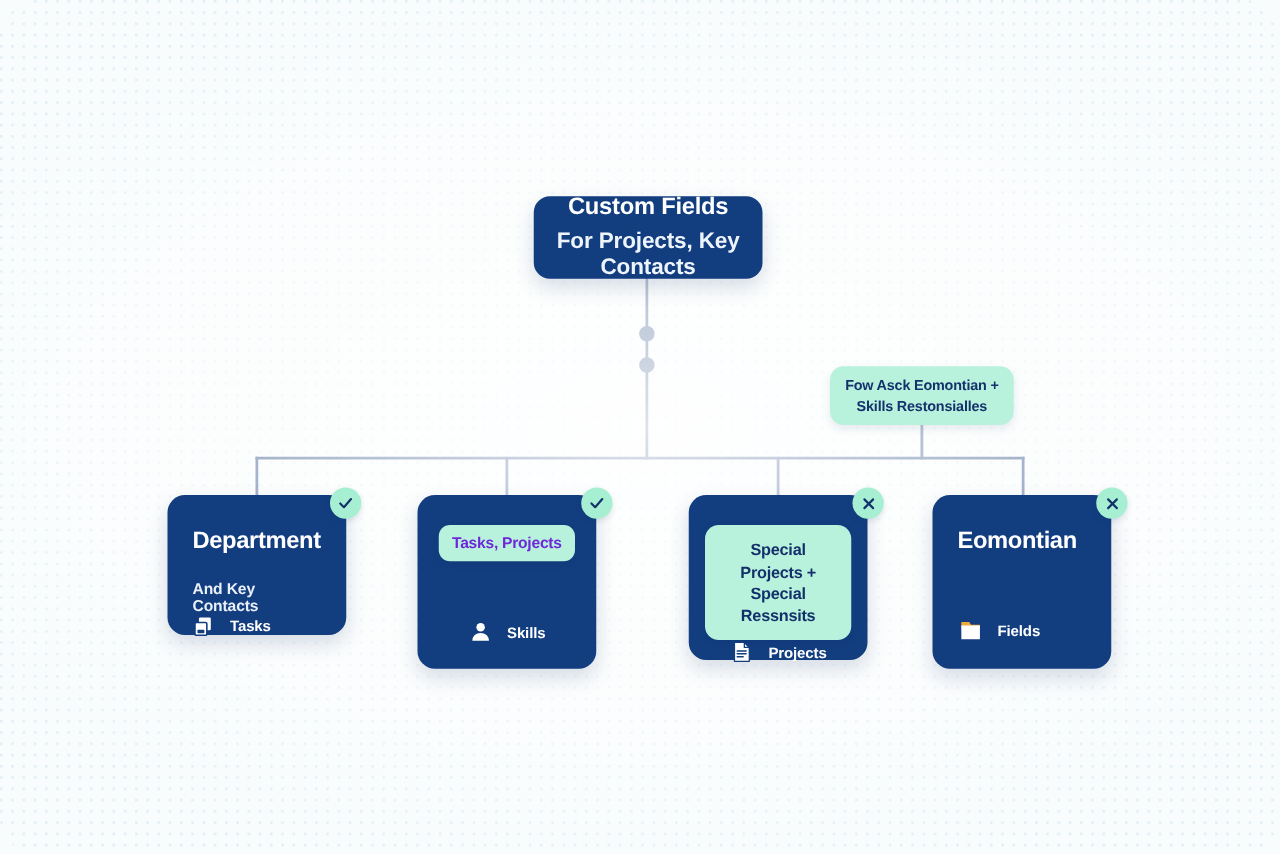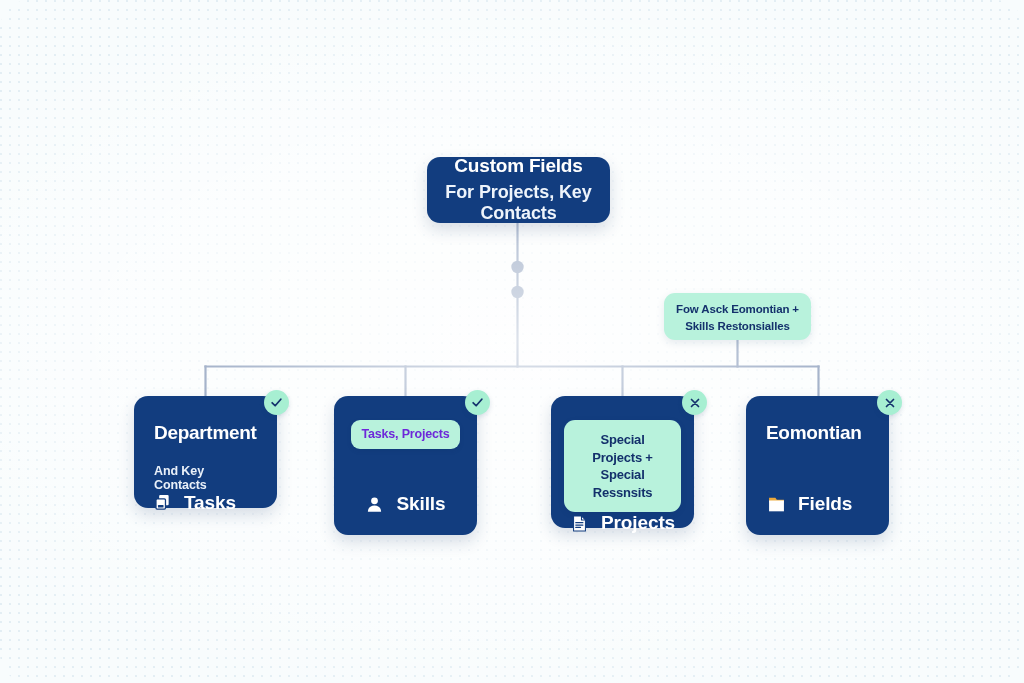--- a/index.html
+++ b/index.html
@@ -153,21 +153,21 @@
   
   .icon-row {
     display: flex;
     align-items: center;
     margin-top: auto;
     gap: 11px;
   }
   .icon-row.center { justify-content: center; gap: 12px; }
   .icon-label {
     color: #ffffff;
-    font-size: 19px;
+    font-size: 12px;
     font-weight: bold;
     letter-spacing: -0.1px;
   }
   .gicon { flex: 0 0 auto; display: block; }
 </style>
 </head>
 <body>
 
 <div id="canvas">
 

